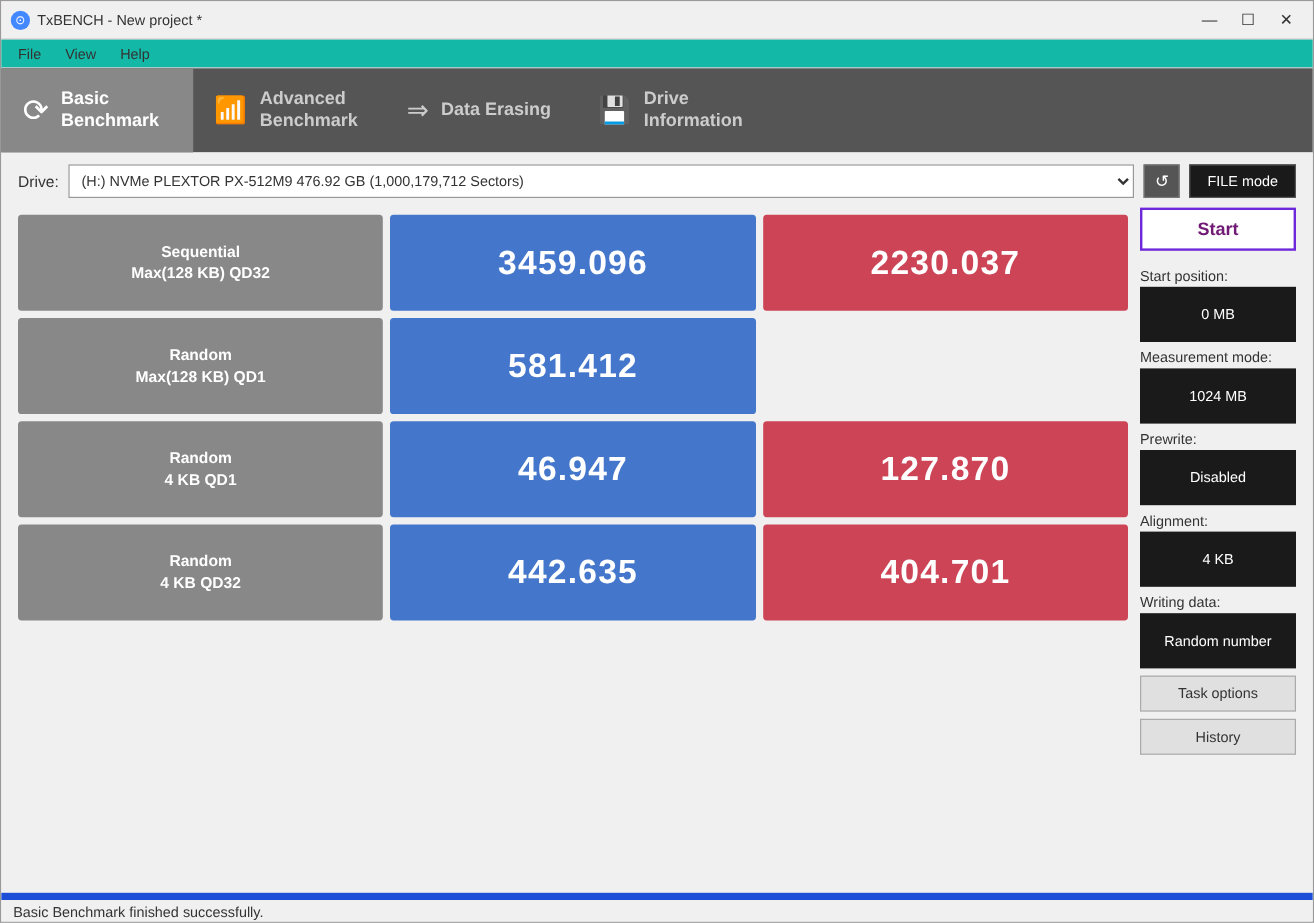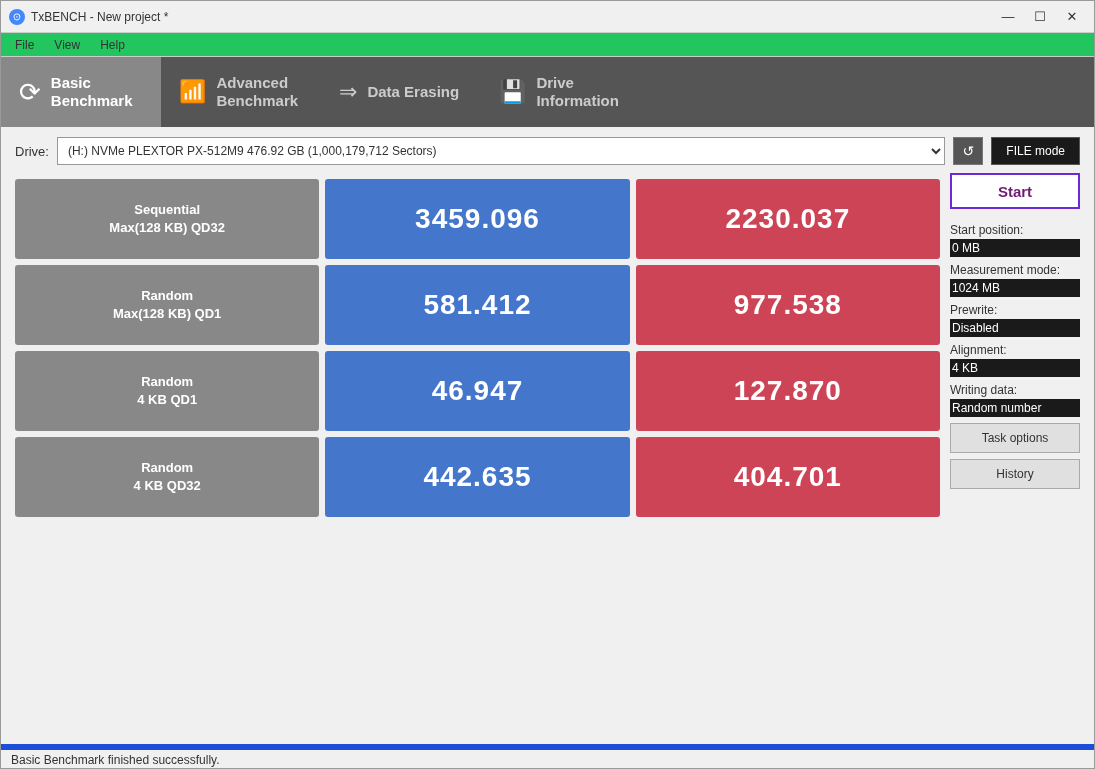--- a/index.html
+++ b/index.html
@@ -42,21 +42,21 @@
       background: transparent;
       border: none;
       cursor: pointer;
       display: flex; align-items: center; justify-content: center;
       font-size: 13px;
       color: #333;
     }
 
     
     .menubar {
-      background: #22c55e;
+      background: #14b8a6;
       height: 24px;
       display: flex;
       align-items: center;
       padding: 0 4px;
       border-bottom: 1px solid #ccc;
     }
     .menu-item {
       padding: 2px 10px;
       font-size: 12px;
       color: #333;
@@ -233,22 +233,22 @@
     .param-label {
       font-size: 12px;
       color: #333;
       margin-bottom: 2px;
       margin-top: 6px;
     }
     .param-value {
       background: #1a1a1a;
       color: white;
       font-size: 12px;
-      text-align: left;
-      padding: 2px;
+      text-align: center;
+      padding: 16px;
       width: 100%;
       border: none;
     }
     .action-btn {
       width: 100%;
       height: 30px;
       background: #e0e0e0;
       border: 1px solid #aaa;
       font-size: 12px;
       cursor: pointer;
@@ -338,23 +338,20 @@
         </div>
 
         <div class="bench-row">
           <div class="bench-task">
             <span class="bench-task-label" style="white-space:pre;">Random
 Max(128 KB) QD1</span>
           </div>
           <div class="bench-read">
             <span class="bench-value">581.412</span>
           </div>
-          <div class="bench-write">
-            <span class="bench-value">977.538</span>
-          </div>
         </div>
 
         <div class="bench-row">
           <div class="bench-task">
             <span class="bench-task-label" style="white-space:pre;">Random
 4 KB QD1</span>
           </div>
           <div class="bench-read">
             <span class="bench-value">46.947</span>
           </div>

